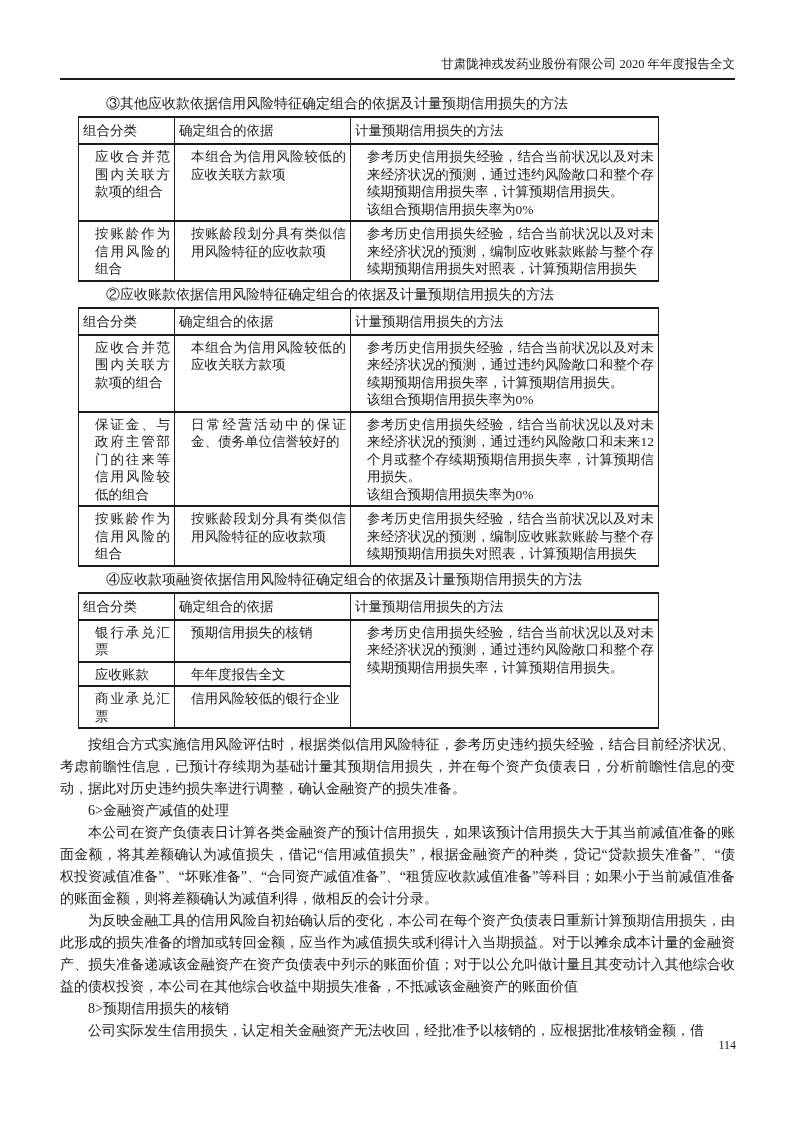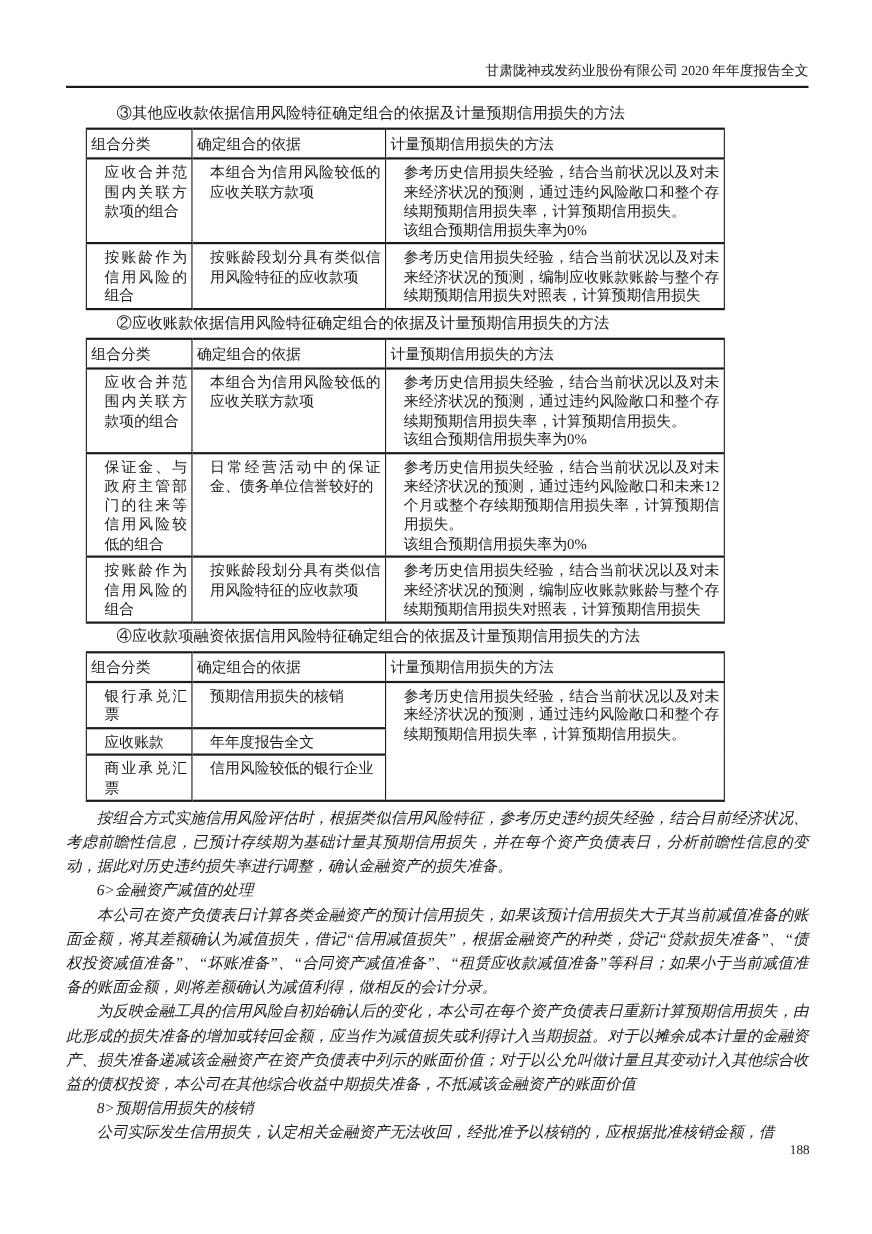--- a/index.html
+++ b/index.html
@@ -60,21 +60,20 @@
     text-align: justify;
     text-justify: inter-character;
     padding-left: 16px;
   }
   .mline { text-align: justify; }
   .para {
     font-size: 14px;
     line-height: 22px;
     text-align: justify;
     text-indent: 2em;
-    font-style: italic;
   }
   .body-text { margin-top: 5px; }
   .page-number {
     position: absolute;
     right: 57px;
     top: 1038px;
     font-size: 12px;
   }
 </style>
 </head>
@@ -193,14 +192,14 @@
       <div class="para">按组合方式实施信用风险评估时，根据类似信用风险特征，参考历史违约损失经验，结合目前经济状况、考虑前瞻性信息，已预计存续期为基础计量其预期信用损失，并在每个资产负债表日，分析前瞻性信息的变动，据此对历史违约损失率进行调整，确认金融资产的损失准备。</div>
       <div class="para">6&gt;金融资产减值的处理</div>
       <div class="para">本公司在资产负债表日计算各类金融资产的预计信用损失，如果该预计信用损失大于其当前减值准备的账面金额，将其差额确认为减值损失，借记“信用减值损失”，根据金融资产的种类，贷记“贷款损失准备”、“债权投资减值准备”、“坏账准备”、“合同资产减值准备”、“租赁应收款减值准备”等科目；如果小于当前减值准备的账面金额，则将差额确认为减值利得，做相反的会计分录。</div>
       <div class="para">为反映金融工具的信用风险自初始确认后的变化，本公司在每个资产负债表日重新计算预期信用损失，由此形成的损失准备的增加或转回金额，应当作为减值损失或利得计入当期损益。对于以摊余成本计量的金融资产、损失准备递减该金融资产在资产负债表中列示的账面价值；对于以公允叫做计量且其变动计入其他综合收益的债权投资，本公司在其他综合收益中期损失准备，不抵减该金融资产的账面价值</div>
       <div class="para">8&gt;预期信用损失的核销</div>
       <div class="para">公司实际发生信用损失，认定相关金融资产无法收回，经批准予以核销的，应根据批准核销金额，借</div>
     </div>
 
   </div>
 
-  <div class="page-number">188</div>
+  <div class="page-number">114</div>
 </div>
 
 </body></html>

